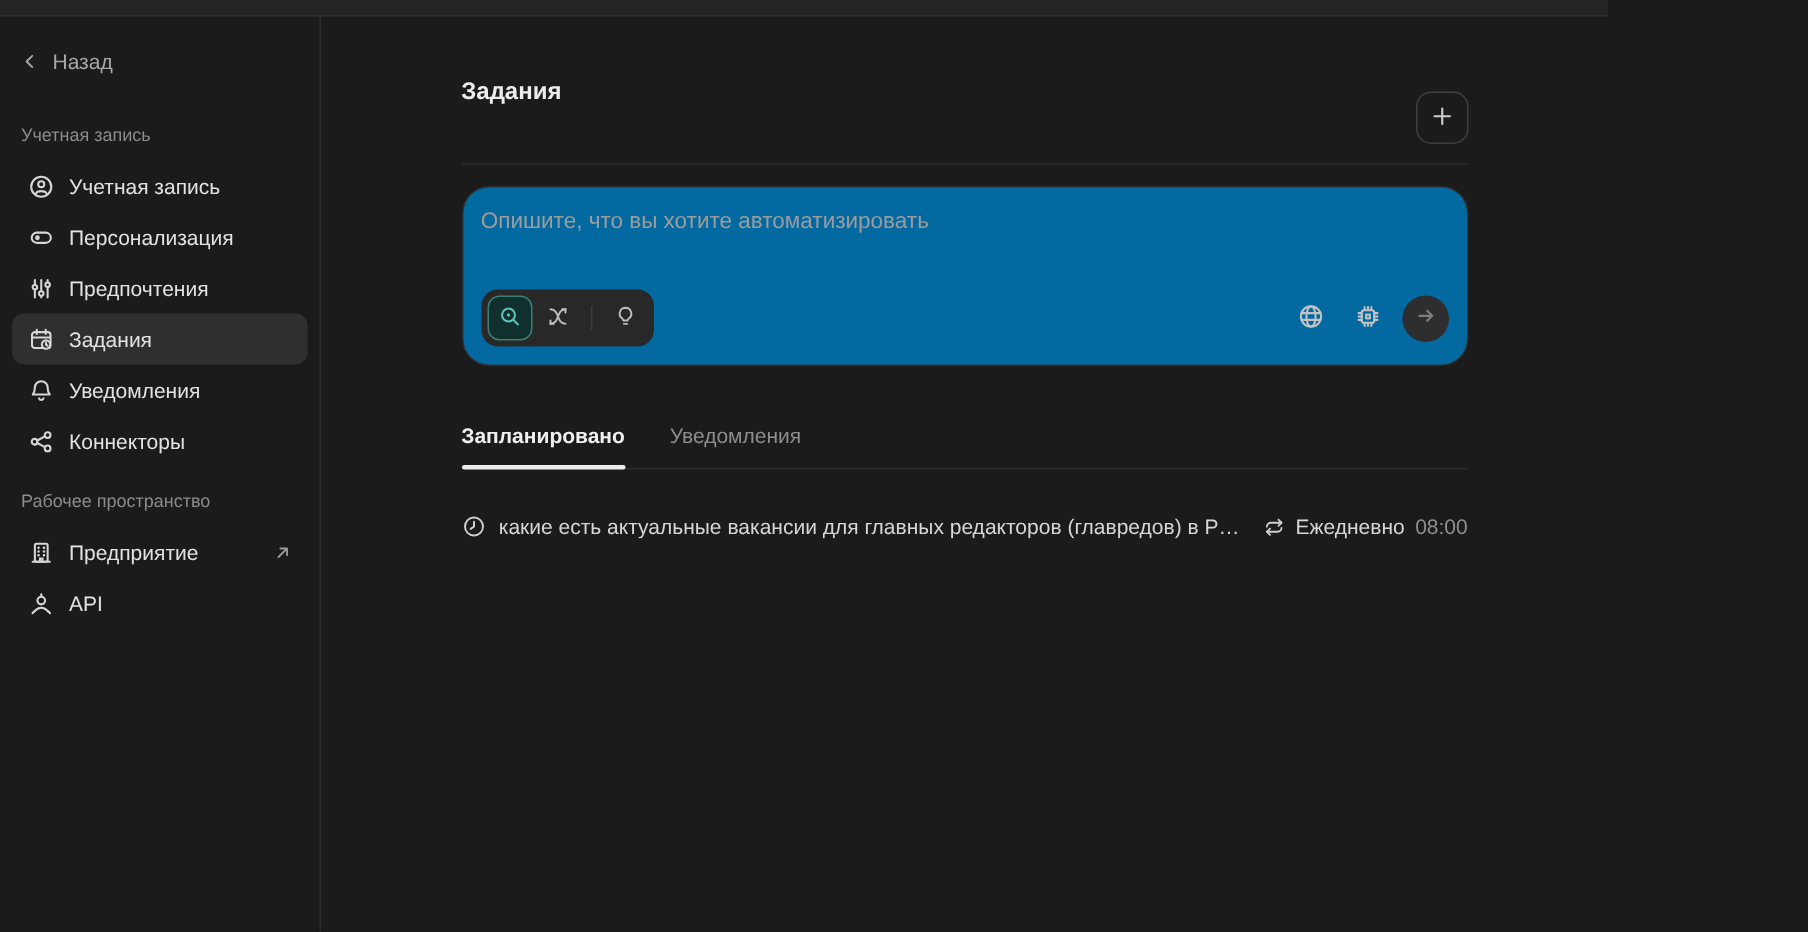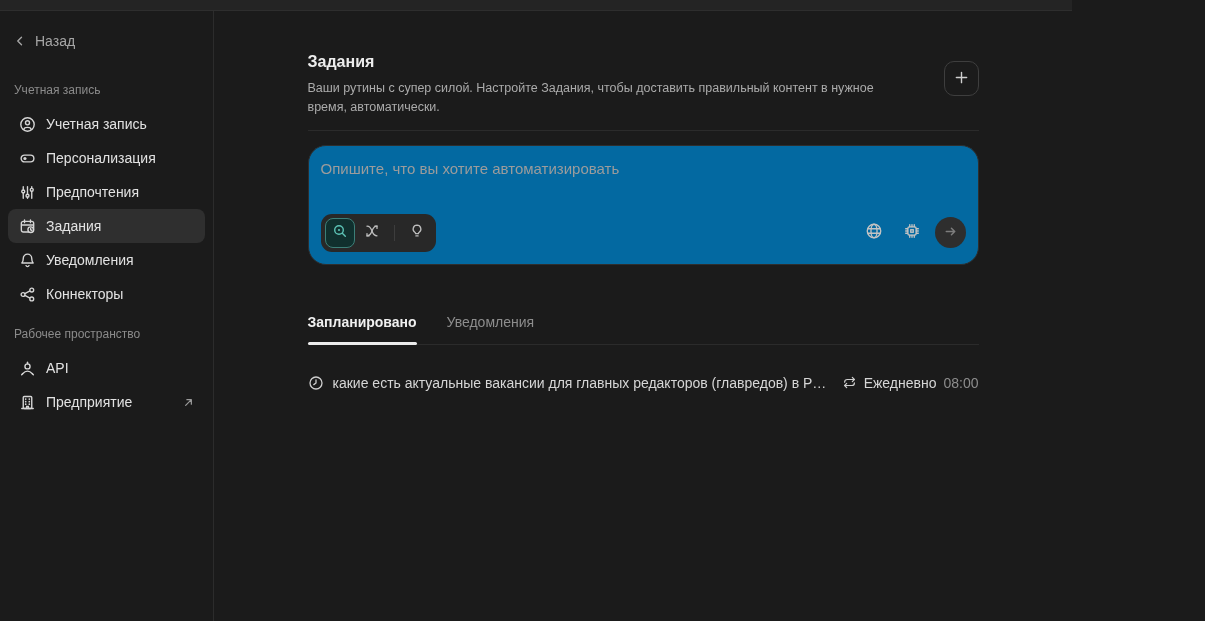--- a/index.html
+++ b/index.html
@@ -51,21 +51,21 @@
               display:flex; align-items:center; justify-content:center; cursor:pointer; }
   .tool-btn.active { background:#10302e; border:1px solid #3c7f78; color:#5cc2b5; }
   .vdiv { width:1px; height:16px; background:#3d3d3d; margin:0 5px; }
   .right-tools { margin-left:auto; display:flex; align-items:center; gap:8px; }
   .icon-btn { width:30px; height:30px; border:none; background:transparent; color:#c3c3c3;
               display:flex; align-items:center; justify-content:center; cursor:pointer; }
   .submit-btn { width:31px; height:31px; border-radius:50%; border:none; background:#2e2e2e; color:#7d7d7d;
               display:flex; align-items:center; justify-content:center; cursor:pointer; }
 
   
-  .tabs { display:flex; gap:30px; margin-top:49px; border-bottom:1px solid #2b2b2b; }
+  .tabs { display:flex; gap:30px; margin-top:38px; border-bottom:1px solid #2b2b2b; }
   .tab { font-size:14px; color:#8d8d8d; padding-bottom:14px; cursor:pointer; position:relative; }
   .tab.active { color:#f0f0f0; font-weight:700; }
   .tab.active::after { content:""; position:absolute; left:0; right:0; bottom:-1px; height:3px;
               background:#ececec; border-radius:2px; }
 
   
   .task-row { display:flex; align-items:flex-start; margin-top:30px; gap:9px; cursor:pointer; }
   .task-clock { flex:0 0 auto; color:#cfcfcf; display:flex; align-items:center; }
   .task-title { flex:1 1 auto; min-width:0; white-space:nowrap; overflow:hidden; font-size:14px; color:#d6d6d6; }
   .task-meta { flex:0 0 auto; display:flex; align-items:center; gap:7px; }
@@ -159,54 +159,53 @@
             </svg>
         </span>
         <span class="nlabel">Коннекторы</span>
       </div>
 
       <div class="section-label second">Рабочее пространство</div>
 
       <div class="nav-item">
         <span class="nico">
           <svg width="17" height="17" viewBox="0 0 16 16" fill="none" stroke="currentColor" stroke-width="1.3" stroke-linecap="round">
+              <rect x="4" y="2.4" width="8" height="11.2" rx="1"></rect>
+              <path d="M2.6 13.6 h10.8"></path>
+              <path d="M6.3 4.8 h0.01 M9.7 4.8 h0.01 M6.3 7.2 h0.01 M9.7 7.2 h0.01 M6.3 9.6 h0.01 M9.7 9.6 h0.01" stroke-width="1.6"></path>
+              <path d="M7.2 13.4 v-1.8 h1.6 v1.8"></path>
+            </svg>
+        </span>
+        <span class="nlabel">Предприятие</span>
+        <span class="ext">
+          <svg width="13" height="13" viewBox="0 0 16 16" fill="none" stroke="currentColor" stroke-width="1.5" stroke-linecap="round" stroke-linejoin="round">
+              <path d="M4.5 11.5 L11.5 4.5 M6 4.5 H11.5 V10"></path>
+            </svg>
+        </span>
+      </div>
+
+      <div class="nav-item">
+        <span class="nico">
+          <svg width="17" height="17" viewBox="0 0 16 16" fill="none" stroke="currentColor" stroke-width="1.3" stroke-linecap="round">
               <path d="M8 2 v1.5"></path>
               <circle cx="8" cy="6" r="2.4"></circle>
               <path d="M3.4 13 q4.6-5 9.2 0"></path>
               <path d="M3.4 13 l-0.9 0.9 M12.6 13 l0.9 0.9"></path>
             </svg>
         </span>
         <span class="nlabel">API</span>
       </div>
-
-      <div class="nav-item">
-        <span class="nico">
-          <svg width="17" height="17" viewBox="0 0 16 16" fill="none" stroke="currentColor" stroke-width="1.3" stroke-linecap="round">
-              <rect x="4" y="2.4" width="8" height="11.2" rx="1"></rect>
-              <path d="M2.6 13.6 h10.8"></path>
-              <path d="M6.3 4.8 h0.01 M9.7 4.8 h0.01 M6.3 7.2 h0.01 M9.7 7.2 h0.01 M6.3 9.6 h0.01 M9.7 9.6 h0.01" stroke-width="1.6"></path>
-              <path d="M7.2 13.4 v-1.8 h1.6 v1.8"></path>
-            </svg>
-        </span>
-        <span class="nlabel">Предприятие</span>
-        <span class="ext">
-          <svg width="13" height="13" viewBox="0 0 16 16" fill="none" stroke="currentColor" stroke-width="1.5" stroke-linecap="round" stroke-linejoin="round">
-              <path d="M4.5 11.5 L11.5 4.5 M6 4.5 H11.5 V10"></path>
-            </svg>
-        </span>
-      </div>
     </aside>
 
     <main class="main">
       <div class="content-col">
 
         <div class="header-row">
           <div class="header-text">
             <div class="page-title">Задания</div>
-            <div class="page-subtitle">Ваши рутины с супер силой. Настройте Задания, чтобы доставить правильный контент в нужное время, автоматически.</div>
           </div>
           <button class="add-btn">
             <span>
               <svg width="15" height="15" viewBox="0 0 16 16" fill="none" stroke="currentColor" stroke-width="1.5" stroke-linecap="round">
                   <path d="M8 2.5 V13.5 M2.5 8 H13.5"></path>
                 </svg>
             </span>
           </button>
         </div>
 

